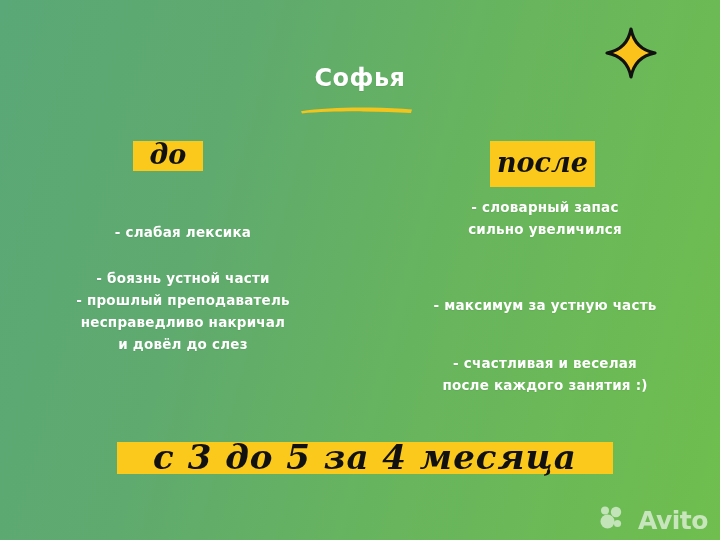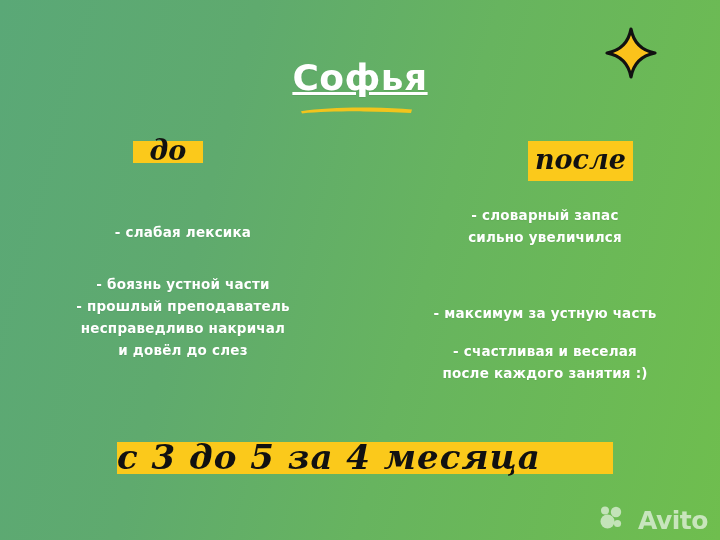--- a/index.html
+++ b/index.html
@@ -30,45 +30,44 @@
   #title-block {
     position: absolute;
     left: 0;
     top: 58px;
     width: 720px;
     text-align: center;
   }
   #page-title {
     font-family: "DejaVu Sans", sans-serif;
     font-weight: bold;
-    font-size: 36px;
+    font-size: 24px;
     letter-spacing: 0.5px;
     color: #ffffff;
     line-height: 40px;
     text-shadow: 0 1px 1px rgba(0,0,0,0.07);
-    text-decoration: underline;
   }
   #title-underline {
     position: absolute;
     left: 300px;
     top: 42px;
     width: 113px;
     height: 9px;
   }
 
   
   .col-badge {
     position: absolute;
     background: #FBC91B;
     display: flex;
     align-items: center;
     justify-content: center;
   }
-  #badge-before { left: 133px; top: 141px; width: 70px; height: 22px; }
-  #badge-after  { left: 528px; top: 141px; width: 105px; height: 40px; }
+  #badge-before { left: 133px; top: 141px; width: 70px; height: 30px; }
+  #badge-after  { left: 490px; top: 141px; width: 105px; height: 46px; }
   .col-badge-label {
     font-family: "DejaVu Serif", serif;
     font-style: italic;
     font-weight: bold;
     font-size: 27px;
     color: #111111;
     line-height: 28px;
     transform: translateY(-1px);
     white-space: nowrap;
   }
@@ -87,36 +86,37 @@
     color: #ffffff;
     font-family: "DejaVu Sans", sans-serif;
     font-weight: bold;
     font-size: 13.5px;
     line-height: 22px;
     letter-spacing: 0.2px;
     white-space: pre-line;
     text-shadow: 0 1px 1px rgba(0,0,0,0.06);
   }
   #col-before .bullet:nth-child(1) { margin-top: 25px; }
-  #col-before .bullet:nth-child(2) { margin-top: 30px; }
+  #col-before .bullet:nth-child(2) { margin-top: 24px; }
   #col-before .bullet:nth-child(3) { }
-  #col-after  .bullet:nth-child(1) { margin-top: 8px; }
+  #col-after  .bullet:nth-child(1) { margin-top: 0px; }
   #col-after  .bullet:nth-child(2) { margin-top: 54px; }
-  #col-after  .bullet:nth-child(3) { margin-top: 16px; }
+  #col-after  .bullet:nth-child(3) { margin-top: 36px; }
 
   
   #result-banner {
     position: absolute;
     left: 117px;
     top: 442px;
     width: 496px;
     height: 32px;
     background: #FBC91B;
     display: flex;
     align-items: center;
+    justify-content: center;
   }
   #result-banner-label {
     font-family: "DejaVu Serif", serif;
     font-style: italic;
     font-weight: bold;
     font-size: 34px;
     line-height: 34px;
     color: #111111;
     white-space: nowrap;
     transform: translateY(-1px);

